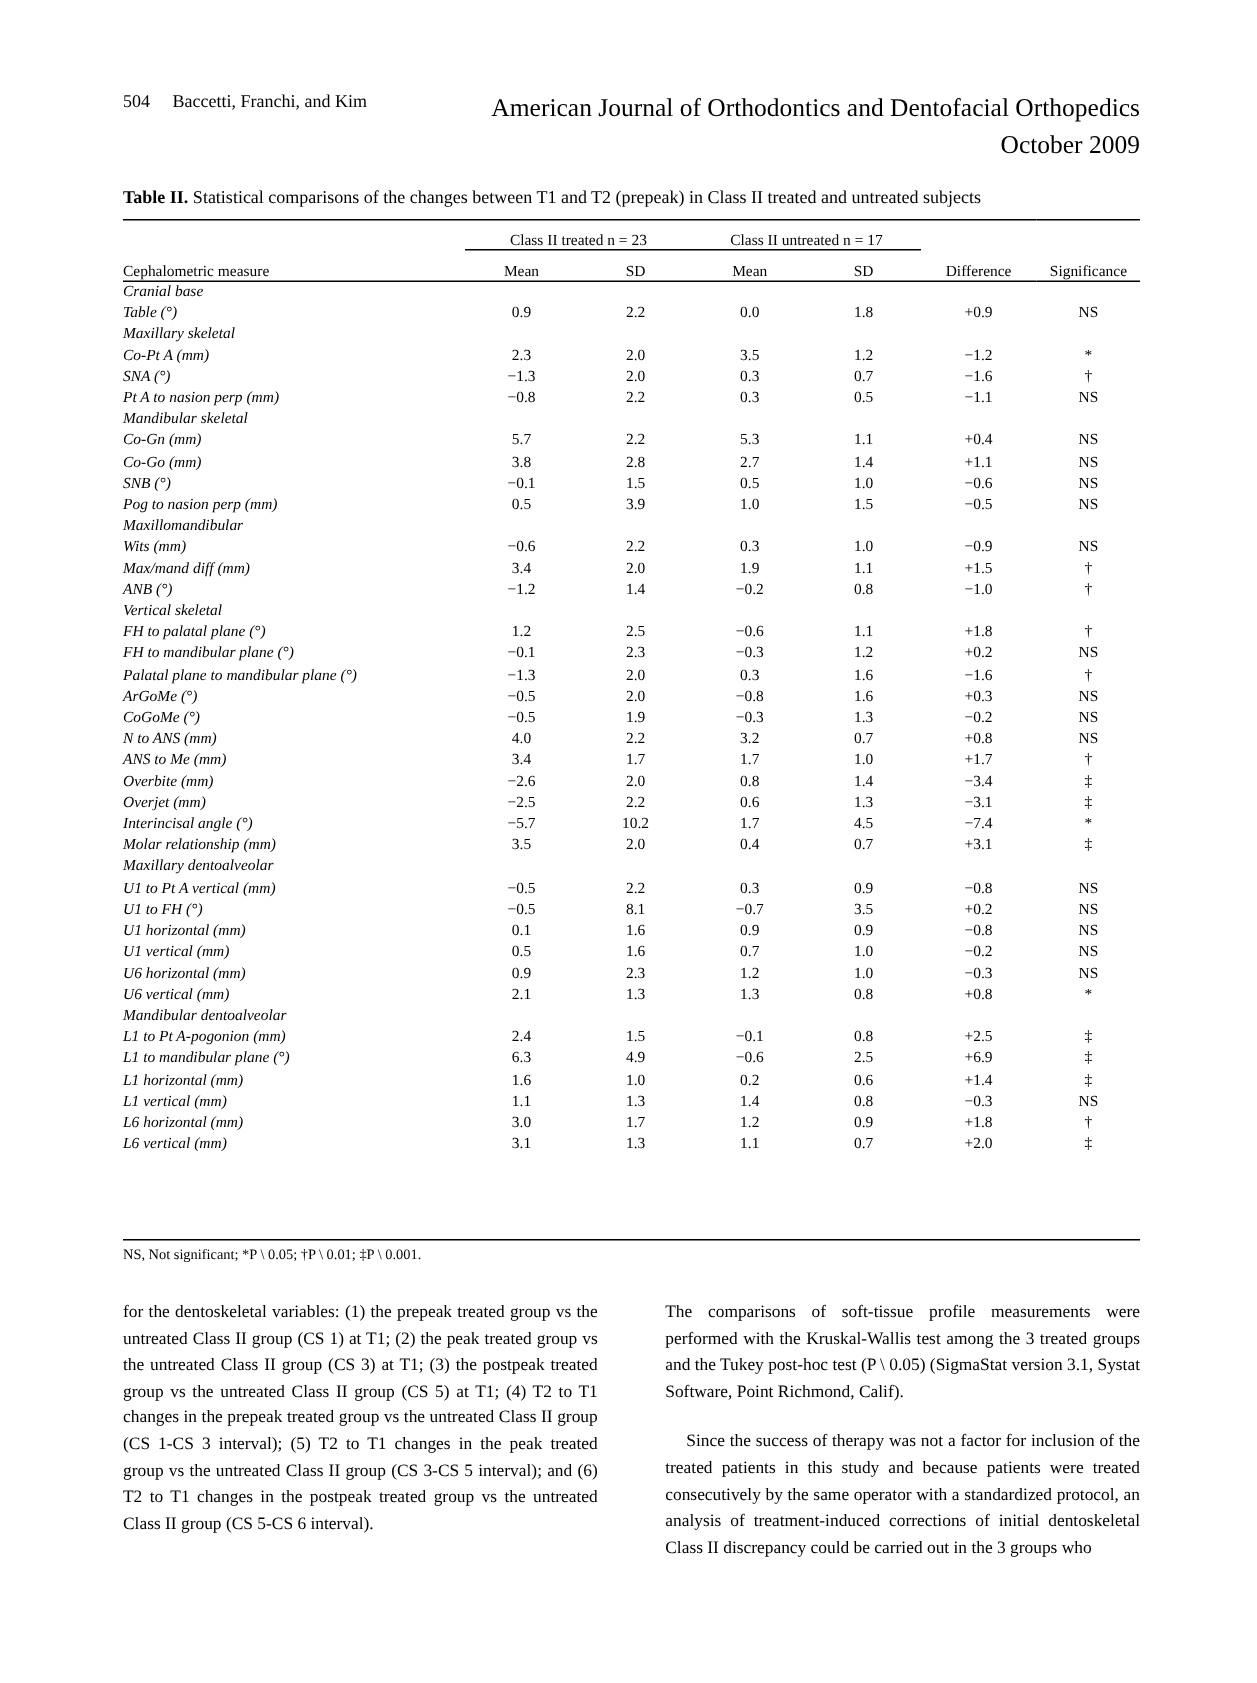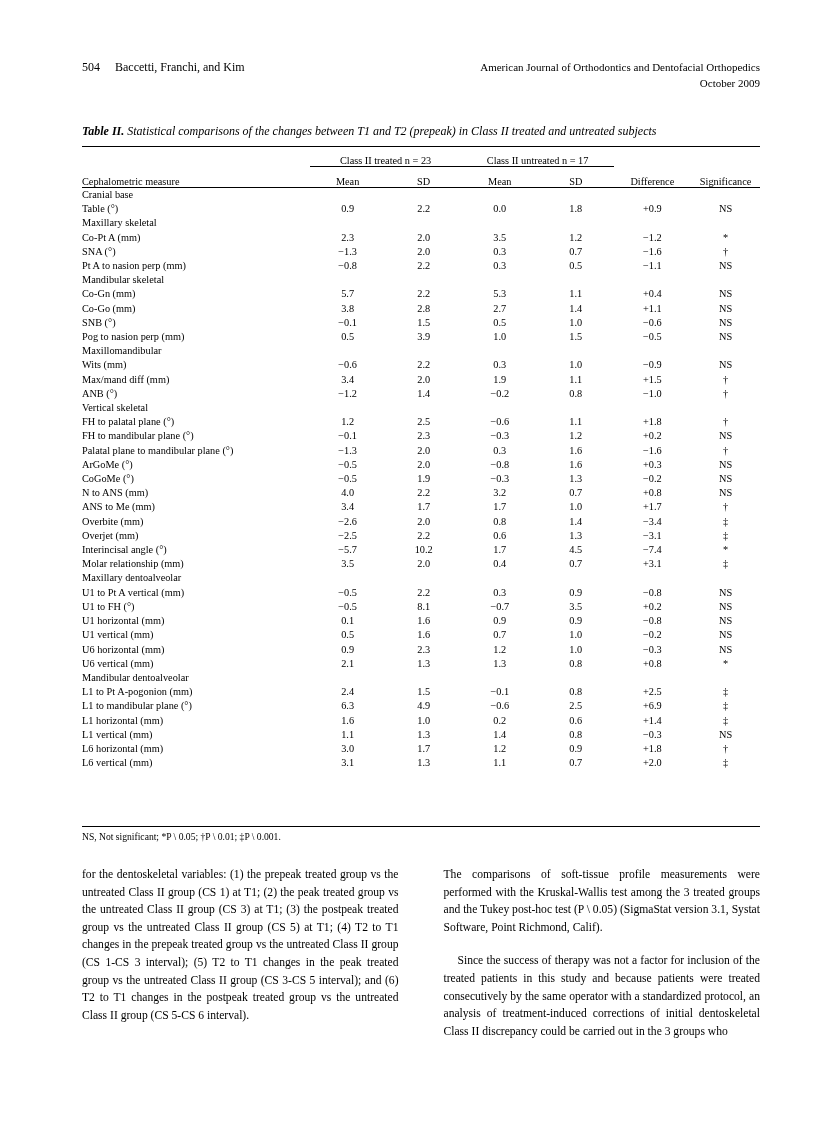--- a/index.html
+++ b/index.html
@@ -33,31 +33,30 @@
   }
   .header-left {
     font-family: "Liberation Serif", serif;
     font-size: 12px;
   }
   .header-left .pageno {
     margin-right: 12px;
   }
   .header-right {
     text-align: right;
-    font-size: 11px;
+    font-size: 17px;
     line-height: 1.45;
   }
   .table-caption {
     position: absolute;
     top: 124px;
     left: 82px;
     right: 78px;
     font-size: 12px;
     line-height: 1.3;
-    font-style: italic;
   }
   .table-caption .tbl-label {
     font-weight: bold;
   }
   table.stat {
     position: absolute;
     top: 146px;
     left: 82px;
     width: 678px;
     border-collapse: collapse;
@@ -94,20 +93,21 @@
     text-align: left;
   }
   tbody td {
     height: 14.2px;
     line-height: 14.2px;
   }
   td.measure {
     text-align: left;
     width: 238px;
     padding-left: 0px;
+    font-style: italic;
   }
   td.indent {
     padding-left: 12px;
   }
   td.num {
     text-align: center;
     width: 80px;
   }
   td.sig {
     text-align: center;

